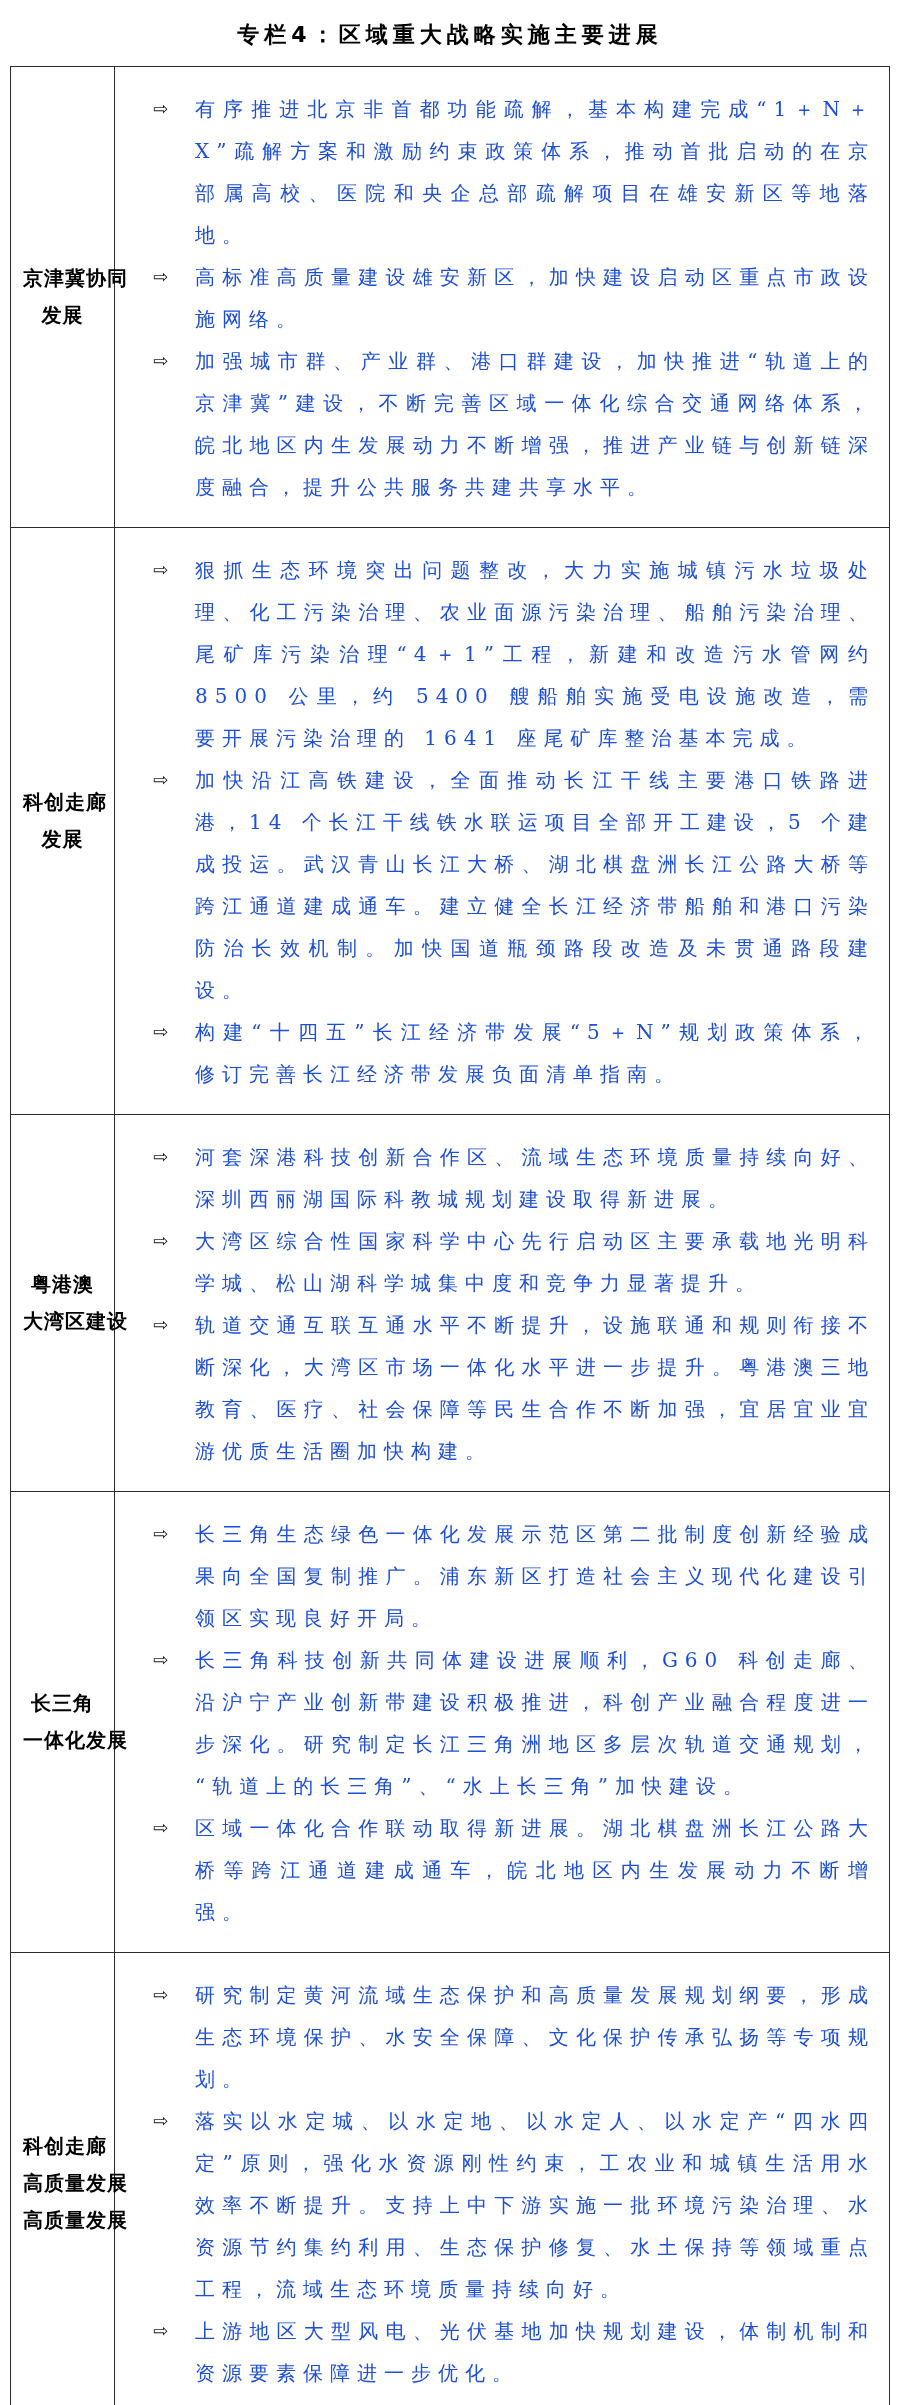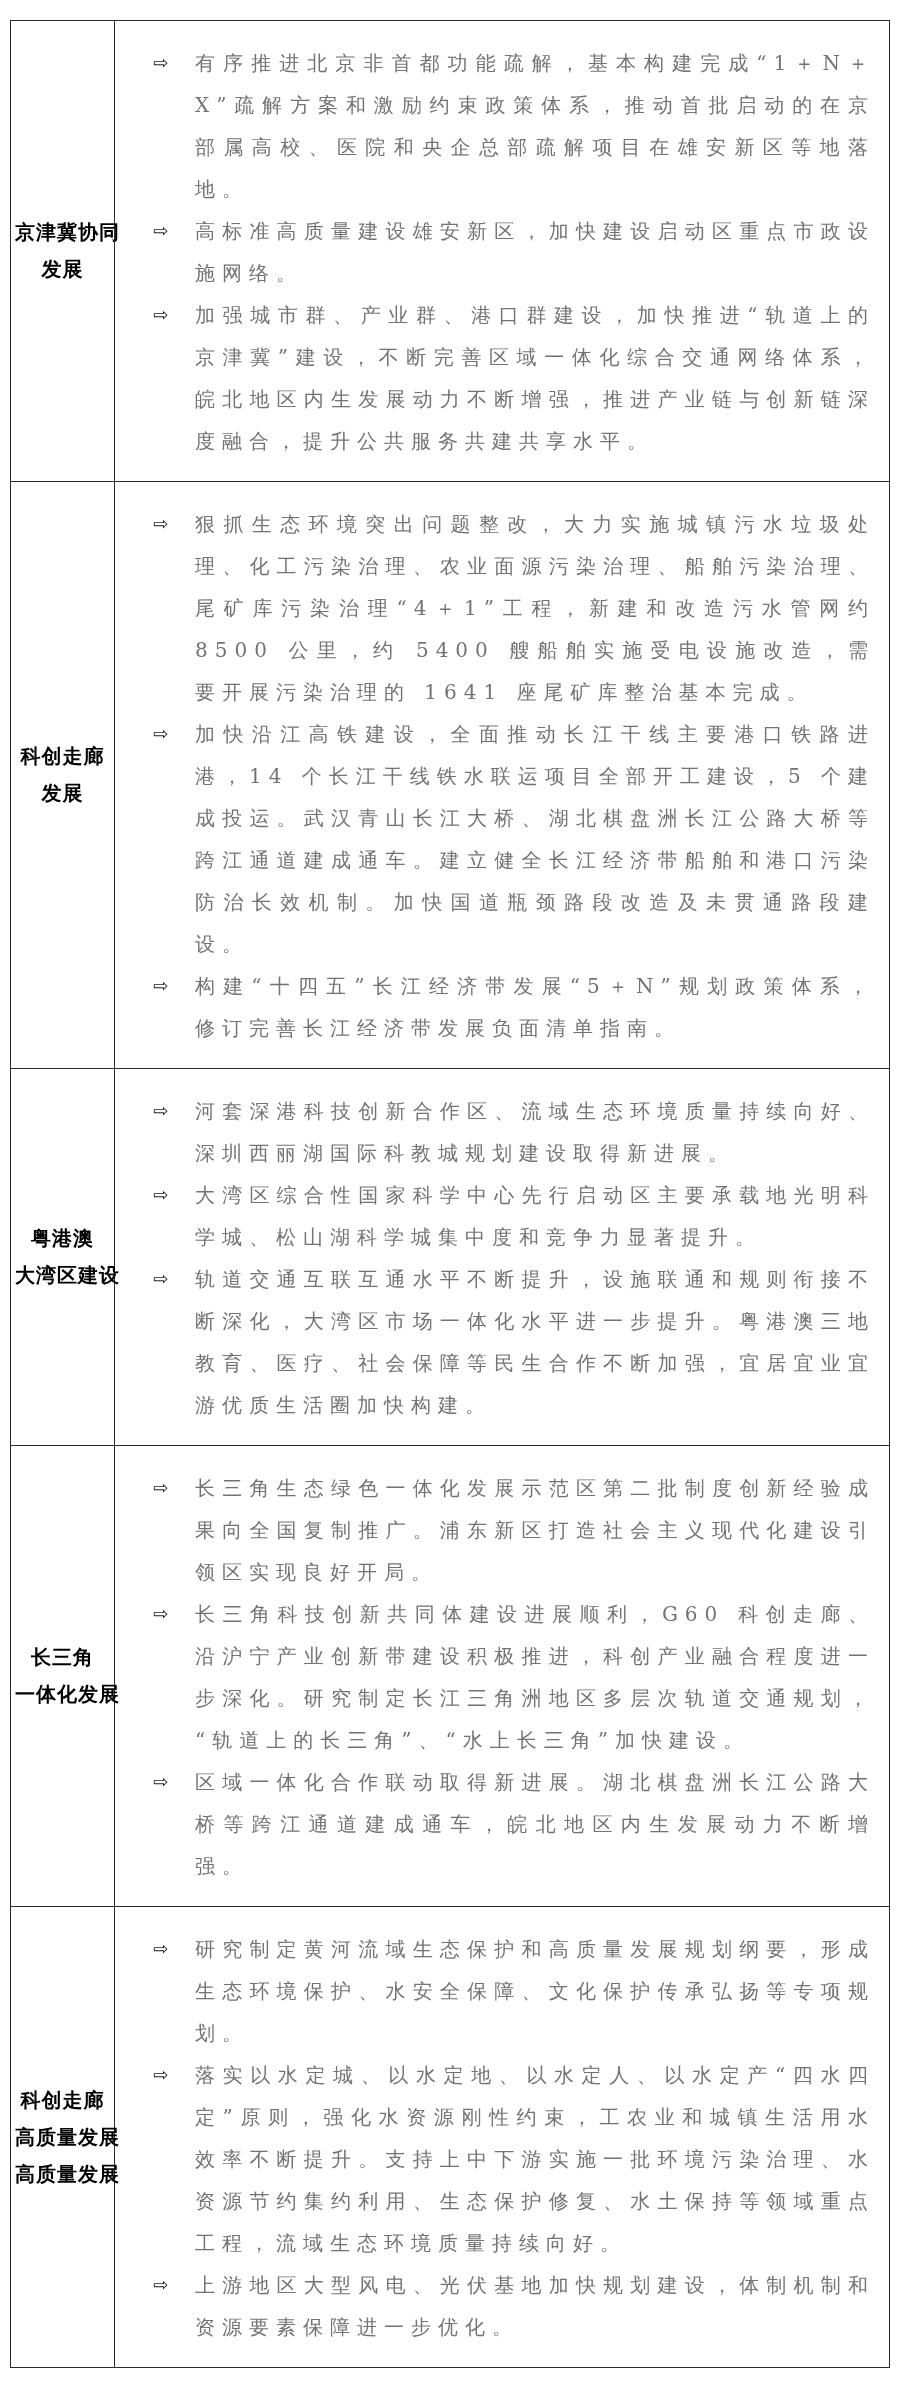--- a/index.html
+++ b/index.html
@@ -31,21 +31,21 @@
     table-layout: fixed;
   }
   .progress-table th,
   .progress-table td {
     border: 1.5px solid #2b2b2b;
     vertical-align: middle;
     box-sizing: border-box;
   }
   .region-cell {
     width: 104px;
-    padding: 12px 4px;
+    padding: 12px 12px;
     text-align: center;
     font-family: "DejaVu Sans", "Liberation Sans", sans-serif;
     font-weight: bold;
     font-size: 20px;
     color: #000000;
   }
   .region-line {
     line-height: 37px;
     letter-spacing: 1px;
     white-space: nowrap;
@@ -65,28 +65,29 @@
     font-size: 18px;
     line-height: 42px;
     color: #1a1a1a;
   }
   .bullet-text {
     flex: 1 1 auto;
     font-size: 20px;
     line-height: 42px;
     letter-spacing: 7px;
     text-align: justify;
-    color: #737373;
+    color: #1d4ed8;
   }
 </style>
 </head>
 <body>
 
 <div class="page">
 
+  <h1 class="title">专栏4：区域重大战略实施主要进展</h1>
 
   <table class="progress-table">
     <tbody>
 
       <tr>
         <th class="region-cell">
           <div class="region-line">京津冀协同</div>
           <div class="region-line">发展</div>
         </th>
         <td class="items-cell">

